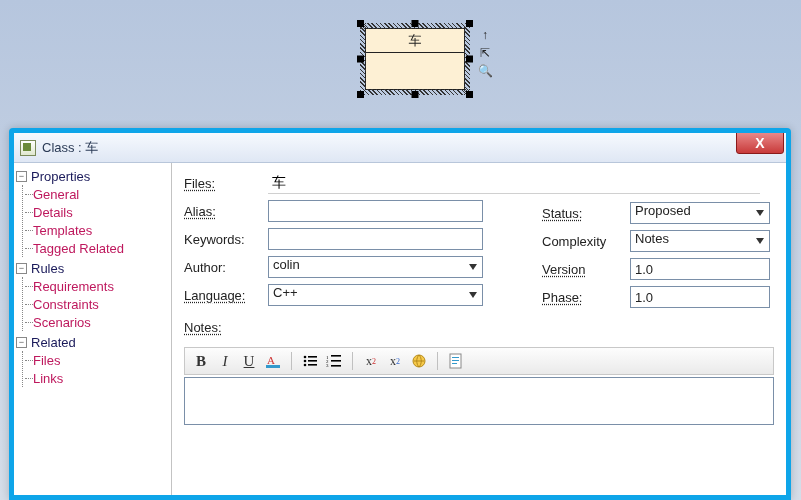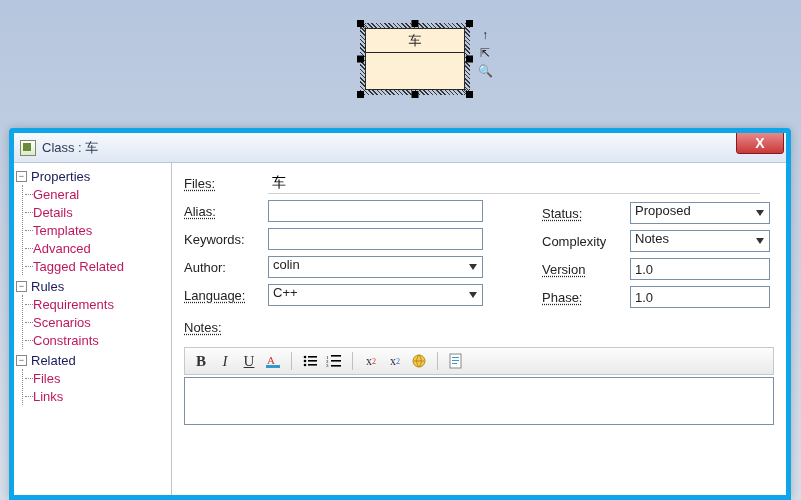--- a/index.html
+++ b/index.html
@@ -263,41 +263,38 @@
           <div class="tree-item">
               <span>General</span>
             </div>
           <div class="tree-item">
               <span>Details</span>
             </div>
           <div class="tree-item">
               <span>Templates</span>
             </div>
           <div class="tree-item">
-              <span>Advanced</span>
-            </div>
-          <div class="tree-item">
               <span>Tagged Related</span>
             </div>
         </div>
       </div>
       <div class="tree-group">
         <div class="tree-parent">
           <div class="tree-toggle">−</div>
           <span>Rules</span>
         </div>
         <div class="tree-children">
           <div class="tree-item">
               <span>Requirements</span>
             </div>
           <div class="tree-item">
+              <span>Constraints</span>
+            </div>
+          <div class="tree-item">
               <span>Scenarios</span>
-            </div>
-          <div class="tree-item">
-              <span>Constraints</span>
             </div>
         </div>
       </div>
       <div class="tree-group">
         <div class="tree-parent">
           <div class="tree-toggle">−</div>
           <span>Related</span>
         </div>
         <div class="tree-children">
           <div class="tree-item">

